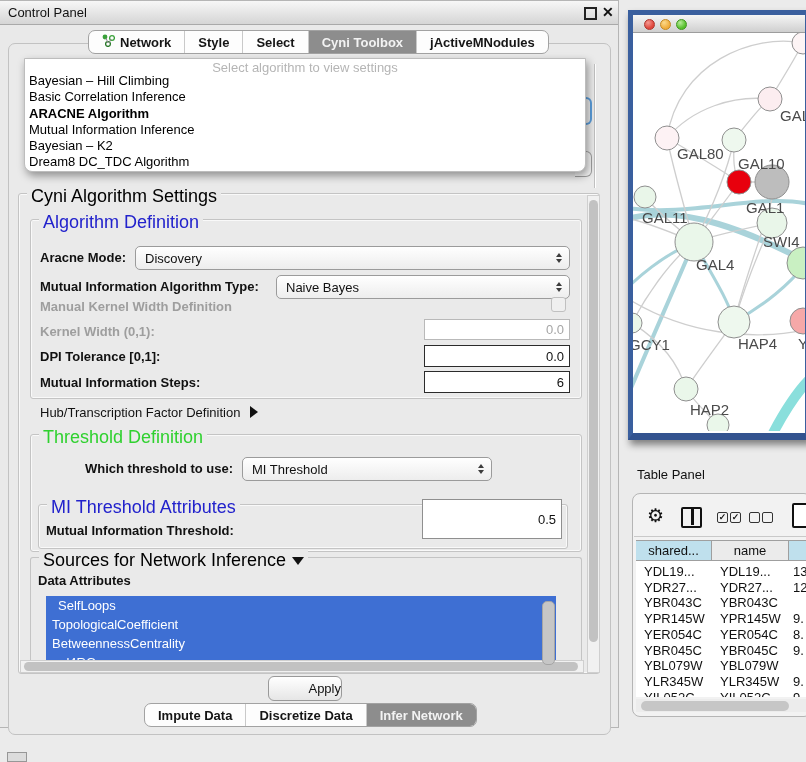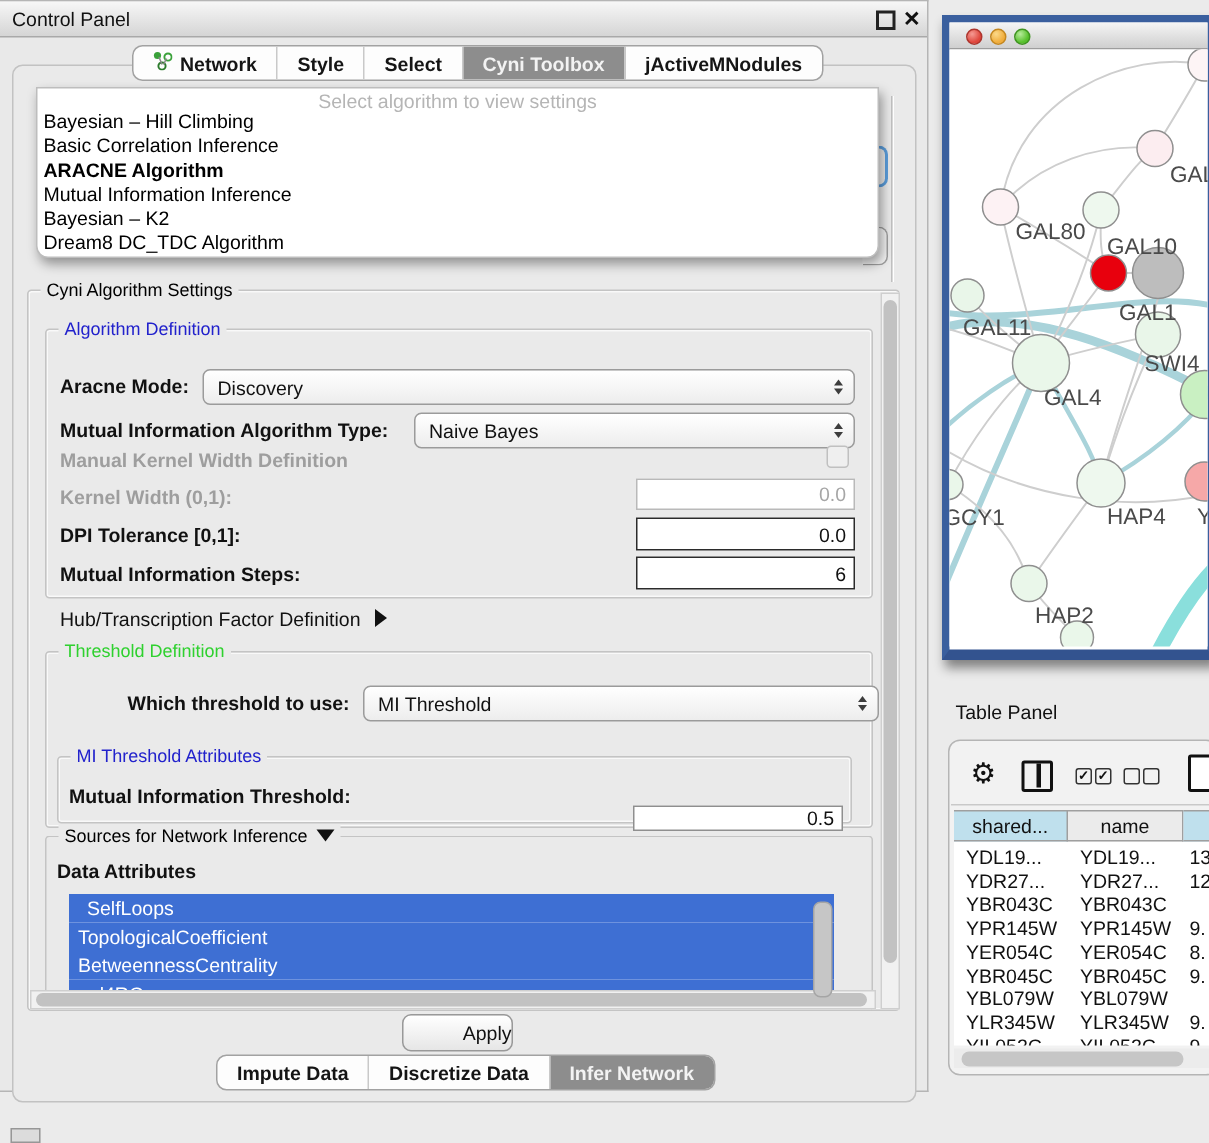--- a/index.html
+++ b/index.html
@@ -37,21 +37,21 @@
   #dd-prompt{position:absolute;left:0;top:1px;width:100%;text-align:center;
       font-size:13px;color:#b5b5b5}
   #dd-items{position:absolute;left:4px;top:14px;right:4px}
   #dd-items .dd-item{font-size:13px;color:#000;height:16.3px;line-height:16.3px;white-space:nowrap}
   
   .frag{position:absolute;box-sizing:border-box}
   
   .group{position:absolute;border:1px solid #c4c4c4;border-radius:3px;
       box-shadow:inset 0 0 0 1px rgba(255,255,255,.7);box-sizing:border-box}
   .glabel{position:absolute;top:-8px;left:8px;background:#eaeaea;padding:0 4px;
-      font-size:12px;white-space:nowrap}
+      font-size:18px;white-space:nowrap}
   
   .combo{position:absolute;display:flex;align-items:center;background:linear-gradient(#ffffff,#ededed);
       border:1px solid #9b9b9b;border-radius:5px;font-size:13px;color:#111;
       padding-left:9px;box-sizing:border-box}
   .spin{position:absolute;right:7px;top:50%;transform:translateY(-50%);
       display:flex;flex-direction:column;gap:2px}
   .spin i{display:block;width:0;height:0;border-left:3.5px solid transparent;border-right:3.5px solid transparent}
   .spin .up{border-bottom:4px solid #3d3d3d}
   .spin .dn{border-top:4px solid #3d3d3d}
   
@@ -195,32 +195,32 @@
 
   <span class="lbl" style="left:40px;top:404px">
     <span>Hub/Transcription Factor Definition</span>
     <span class="tri-right"></span>
   </span>
 
   <div class="group" style="left:30px;top:433px;width:552px;height:118px">
     <span class="glabel t-green">Threshold Definition</span>
   </div>
   <span class="lbl b" style="left:85px;top:460px">Which threshold to use:</span>
-  <div class="combo" style="left:242px;top:456px;width:344px;height:24px">
+  <div class="combo" style="left:242px;top:456px;width:250px;height:24px">
     <span>MI Threshold</span>
     <span class="spin">
         <i class="up"></i>
         <i class="dn"></i>
       </span>
   </div>
   <div class="group" style="left:38px;top:503px;width:530px;height:45px">
     <span class="glabel t-blue">MI Threshold Attributes</span>
   </div>
   <span class="lbl b" style="left:46px;top:522px">Mutual Information Threshold:</span>
-  <div class="field" style="left:422px;top:536px;width:140px;height:17px;border-color:#8f8f8f">
+  <div class="field" style="left:422px;top:498px;width:140px;height:40px;border-color:#8f8f8f">
     <span>0.5</span>
   </div>
 
   <div class="group" style="left:30px;top:556px;width:552px;height:117px;border-bottom:none;box-shadow:none">
     <span class="glabel" style="display:flex;align-items:center">
       <span>Sources for Network Inference</span>
       <span class="tri-down"></span>
     </span>
   </div>
   <span class="lbl b" style="left:38px;top:572px">Data Attributes</span>

